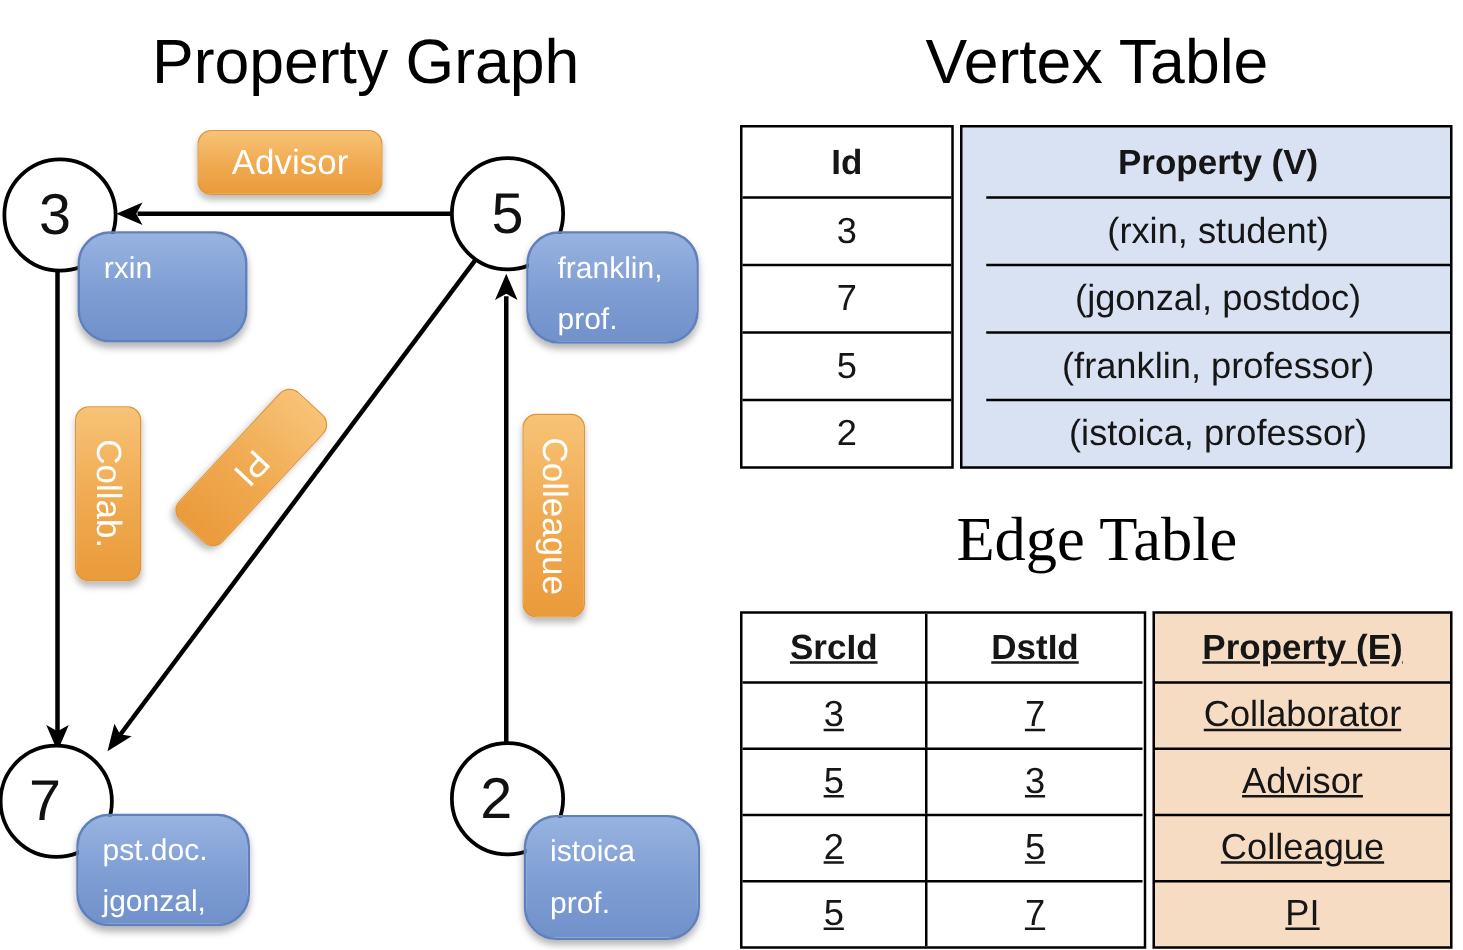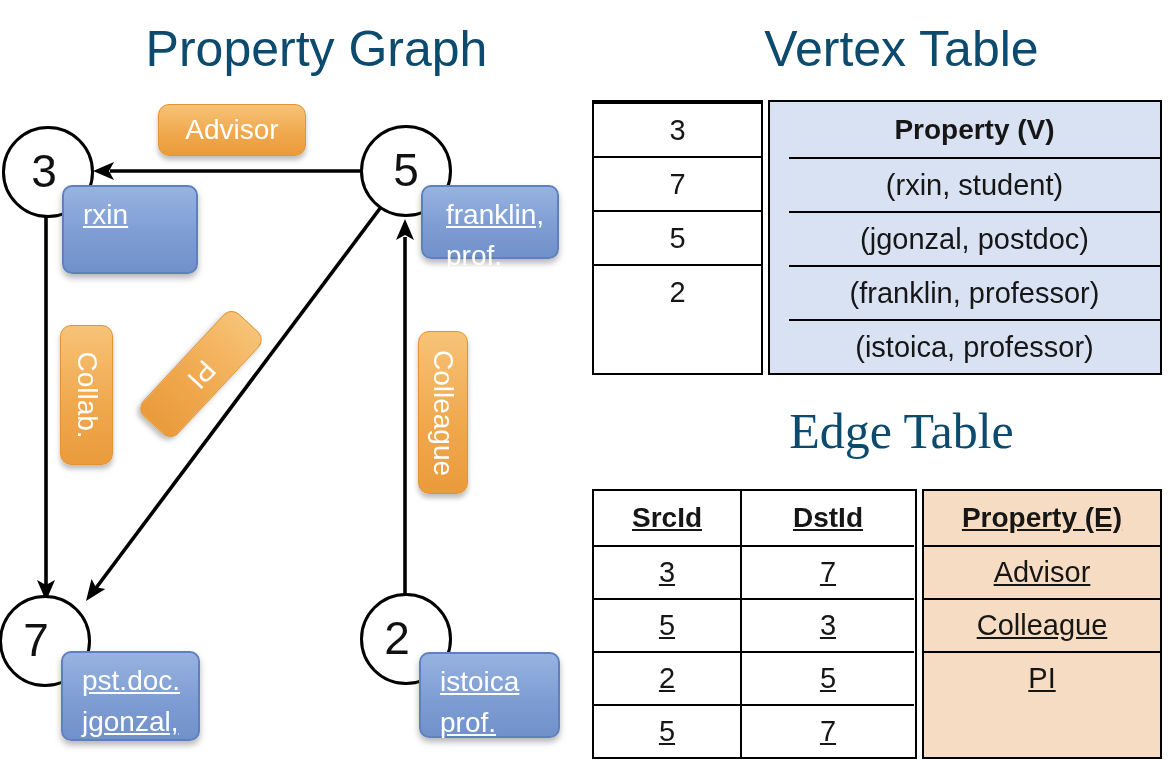--- a/index.html
+++ b/index.html
@@ -4,47 +4,47 @@
 <style>
   html,body { margin:0; padding:0; background:#ffffff; }
   .stage {
     position:relative; width:1170px; height:760px; overflow:hidden;
     background:#ffffff; font-family:"Liberation Sans", sans-serif; color:#111;
   }
 
   
   .big-title {
     position:absolute; top:18px; height:62px; line-height:62px;
-    text-align:center; font-size:50px; font-weight:400; color:#0c4a6e;
-    letter-spacing:0px; white-space:nowrap;padding-left:24px;
+    text-align:center; font-size:50px; font-weight:400; color:#000000;
+    letter-spacing:0px; white-space:nowrap;
   }
   #pg-title   { left:0px;   width:585px; }
   #vt-title   { left:585px; width:585px; }
   #et-title   { left:585px; width:585px; top:400px;font-family:Liberation Serif, serif; }
 
   
   #edge-svg { position:absolute; left:0; top:0; z-index:1; }
 
   .vertex-circle {
     position:absolute; width:92px; height:92px; box-sizing:border-box;
     border:3.5px solid #000; border-radius:50%; background:#fff; z-index:2;
     display:flex; align-items:center; justify-content:center;
     font-size:46px; font-weight:400; color:#111;
   }
   .vertex-circle .num { transform:translateY(-1px); }
   .nudge-l  .num { transform:translate(-9px,-1px); }
   .nudge-sl .num { transform:translate(-4px,-1px); }
 
   .prop-box {
     position:absolute; z-index:3; box-sizing:border-box;
-    border-radius:10px; border:2px solid #5F80BD;
+    border-radius:26px; border:2px solid #5F80BD;
     background:linear-gradient(180deg,#97B3E0 0%,#7E9DD3 55%,#7191CB 100%);
     box-shadow:0 4px 6px rgba(90,90,90,0.45);
-    color:#fff; font-size:28px; line-height:41px;
-    padding:7px 6px 0 19px; white-space:nowrap;text-decoration:underline;
+    color:#fff; font-size:24px; line-height:41px;
+    padding:7px 6px 0 19px; white-space:nowrap;
   }
 
   .edge-box {
     position:absolute; z-index:3; box-sizing:border-box;
     border-radius:11px; border:1.5px solid #E09434;
     background:linear-gradient(180deg,#F7C377 0%,#F0A94F 55%,#EA9B3B 100%);
     box-shadow:0 4px 5px rgba(110,110,110,0.45);
     color:#fff; display:flex; align-items:center; justify-content:center;
   }
   .edge-box .lbl { font-size:28px; white-space:nowrap; }
@@ -122,48 +122,49 @@
   <div class="vertex-circle nudge-l" style="left:-1px;  top:595px;">
     <span class="num">7</span>
   </div>
   <div class="vertex-circle nudge-l" style="left:360px; top:593px;">
     <span class="num">2</span>
   </div>
 
   <div class="prop-box" style="left:62px;  top:185px; width:136px; height:89px;">
     <div>rxin</div>
   </div>
-  <div class="prop-box" style="left:421px; top:185px; width:138px; height:74px;padding-left:23px;">
+  <div class="prop-box" style="left:421px; top:185px; width:138px; height:90px;padding-left:23px;">
     <div>franklin,</div>
     <div>prof.</div>
   </div>
   <div class="prop-box" style="left:61px;  top:651px; width:139px; height:90px;">
     <div>pst.doc.</div>
     <div>jgonzal,</div>
   </div>
-  <div class="prop-box" style="left:419px; top:652px; width:141px; height:86px;">
+  <div class="prop-box" style="left:419px; top:652px; width:141px; height:100px;">
     <div>istoica</div>
     <div>prof.</div>
   </div>
 
   <div class="edge-box" id="edge-label-advisor" style="left:158px; top:104px; width:148px; height:52px;">
     <span class="lbl">Advisor</span>
   </div>
   <div class="edge-box vertical" id="edge-label-collab" style="left:60px; top:325px; width:53px; height:140px;">
     <span class="lbl">Collab.</span>
   </div>
   <div class="edge-box" id="edge-label-pi" style="left:177px; top:304px; width:48px; height:140px;">
     <span class="lbl">PI</span>
   </div>
   <div class="edge-box vertical" id="edge-label-colleague" style="left:418px; top:331px; width:50px; height:163px;">
     <span class="lbl">Colleague</span>
   </div>
 
   <div class="split-table" id="vertex-table">
     <div class="tcol" id="vt-col-id">
+      <div class="cell head first">Id</div>
       <div class="cell">3</div>
       <div class="cell">7</div>
       <div class="cell">5</div>
       <div class="cell">2</div>
     </div>
     <div class="tgap"></div>
     <div class="tcol" id="vt-col-prop">
       <div class="cell head first">Property (V)</div>
       <div class="cell">(rxin, student)</div>
       <div class="cell">(jgonzal, postdoc)</div>
@@ -181,19 +182,20 @@
       <div class="cell">5</div>
       <div class="cell c2">3</div>
       <div class="cell">2</div>
       <div class="cell c2">5</div>
       <div class="cell">5</div>
       <div class="cell c2">7</div>
     </div>
     <div class="tgap"></div>
     <div class="tcol" id="et-col-prop">
       <div class="cell head first">Property (E)</div>
+      <div class="cell">Collaborator</div>
       <div class="cell">Advisor</div>
       <div class="cell">Colleague</div>
       <div class="cell">PI</div>
     </div>
   </div>
 
 </div>
 
 </body></html>

